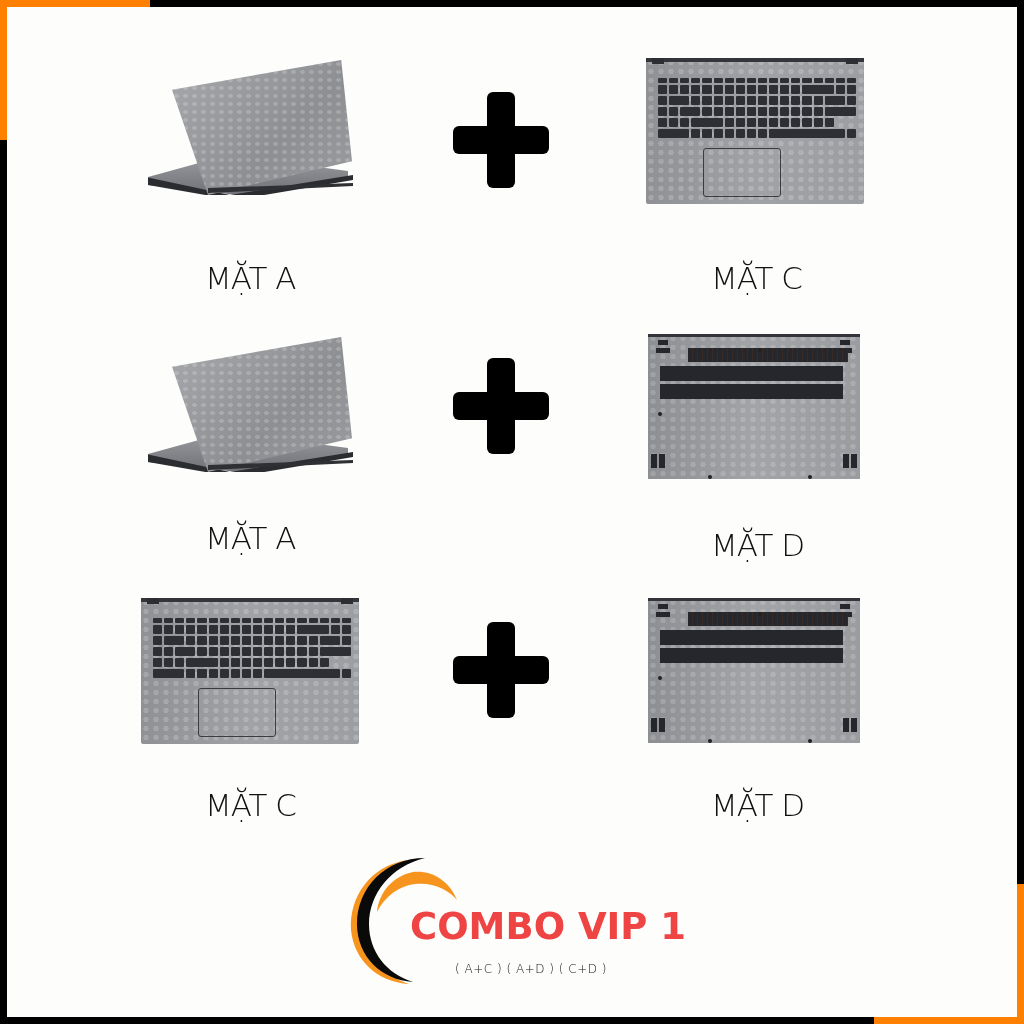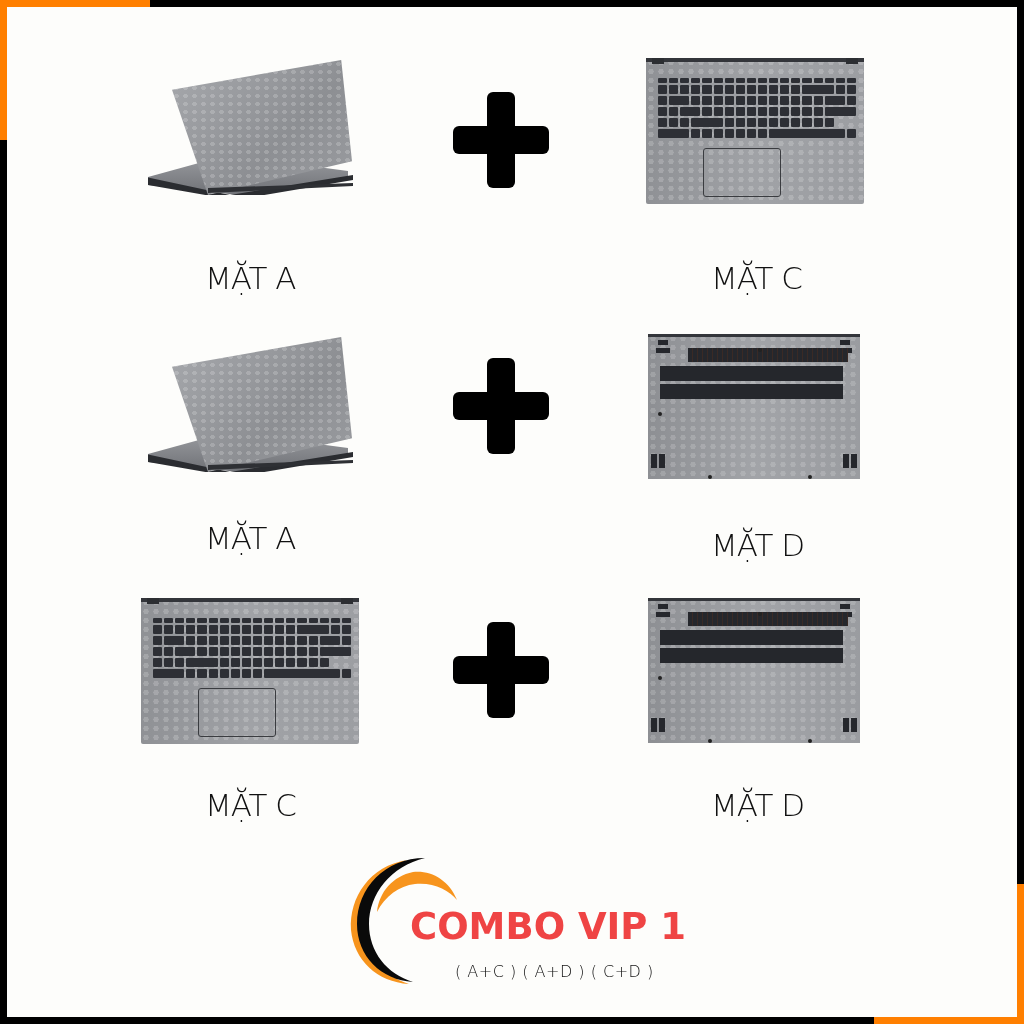--- a/index.html
+++ b/index.html
@@ -52,21 +52,21 @@
   .vent.v1{left:40px;top:14px;width:160px;height:14px;background:repeating-linear-gradient(90deg,#25272c 0 4px,#3a2a25 4px 5px);}
   .vent.v2{left:12px;top:32px;width:183px;height:15px;}
   .vent.v3{left:12px;top:50px;width:183px;height:15px;}
   .foot{position:absolute;width:6px;height:14px;background:#25272c;}
   .pad{position:absolute;width:10px;height:5px;background:#25272c;}
   .screw{position:absolute;width:4px;height:4px;border-radius:50%;background:#222;}
 
   
   .logo-arcs{position:absolute;left:345px;top:852px;width:130px;height:135px;}
   .logo-title{position:absolute;left:410px;top:905px;font-family:"DejaVu Sans",sans-serif;font-size:37px;font-weight:700;color:#ef4444;letter-spacing:0px;white-space:nowrap;}
-  .logo-sub{position:absolute;left:455px;top:962px;font-family:"DejaVu Sans",sans-serif;font-size:16px;font-weight:300;color:#111;white-space:nowrap;letter-spacing:0.5px;}
+  .logo-sub{position:absolute;left:455px;top:962px;font-family:"DejaVu Sans",sans-serif;font-size:12px;font-weight:300;color:#111;white-space:nowrap;letter-spacing:0.5px;}
 </style>
 </head>
 <body>
 
 <div class="frame"></div>
 <div class="bar tl-top"></div>
 <div class="bar tl-left"></div>
 <div class="bar br-bot"></div>
 <div class="bar br-right"></div>
 

